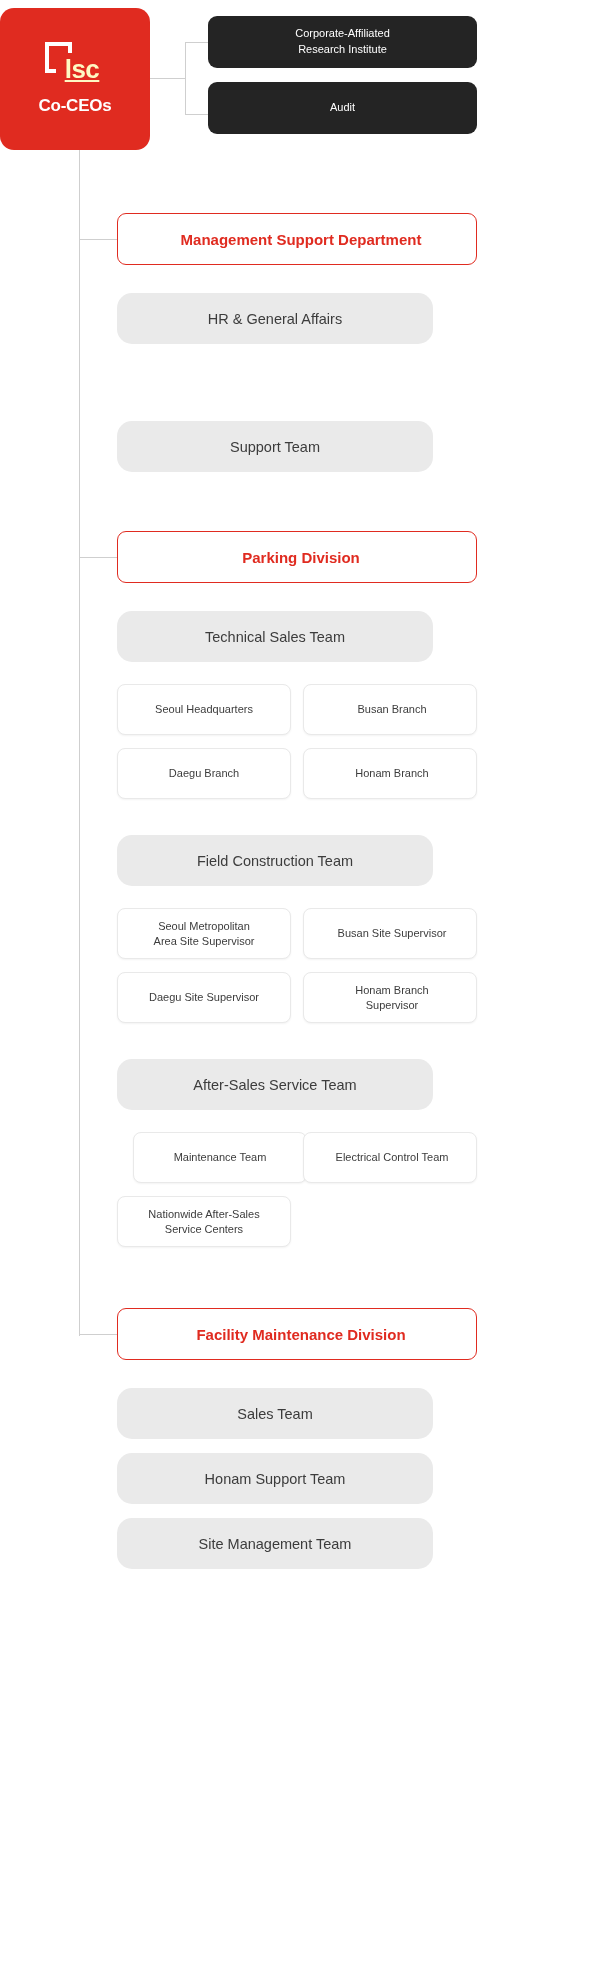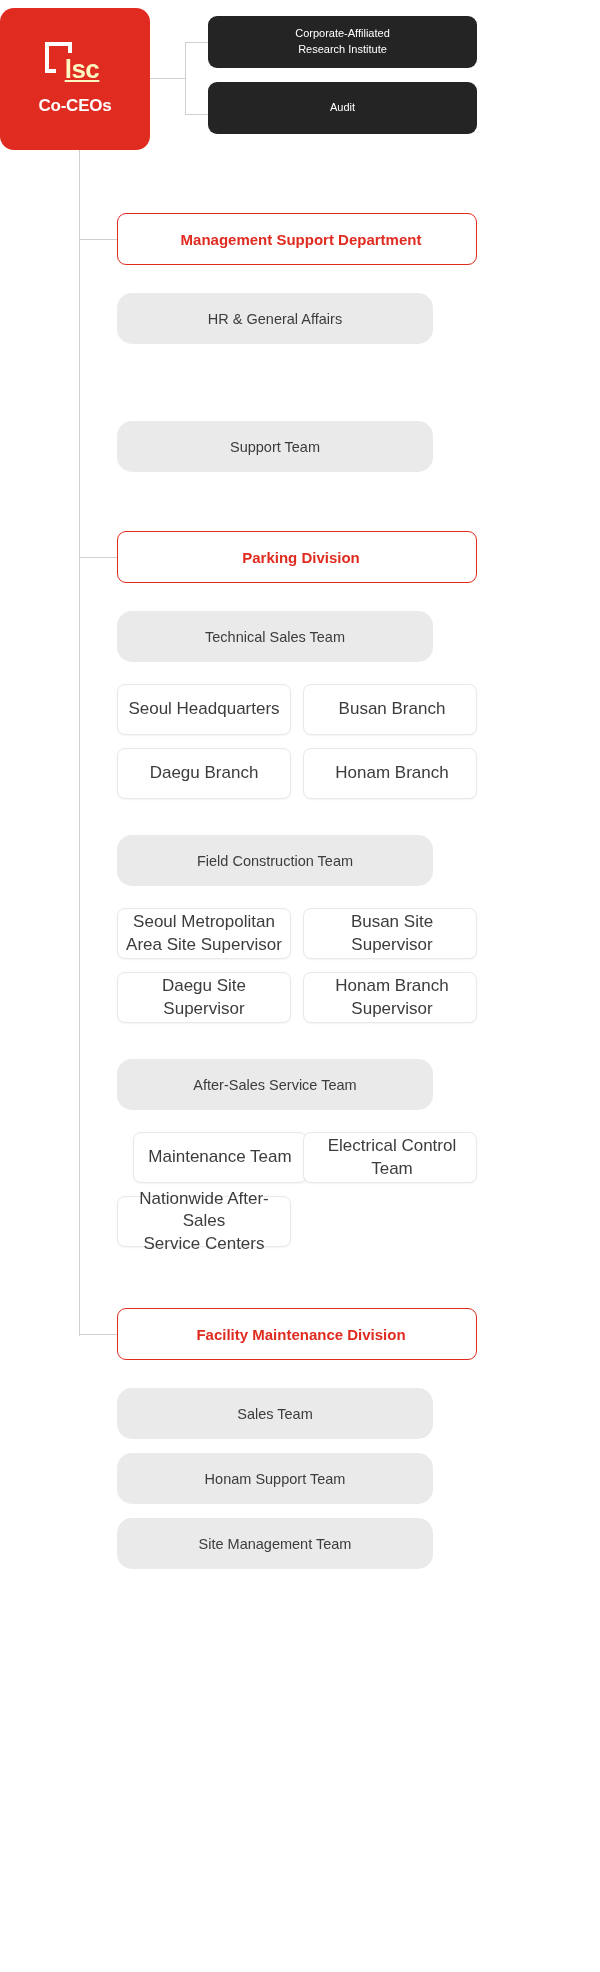--- a/index.html
+++ b/index.html
@@ -165,21 +165,21 @@
   
   .unit-card {
     position: absolute;
     width: 174px;
     height: 51px;
     background: #ffffff;
     border: 1px solid #e9e9e9;
     border-radius: 8px;
     box-shadow: 0 1px 2px rgba(0,0,0,0.05);
     color: #3c3c3c;
-    font-size: 17px;
+    font-size: 11px;
     line-height: 1.33;
     display: flex;
     align-items: center;
     justify-content: center;
     text-align: center;
     padding: 0 7px;
   }
   .unit-card.col-left  { left: 117px; }
   .unit-card.col-right { left: 303px; padding-left: 11px; }
 </style>

